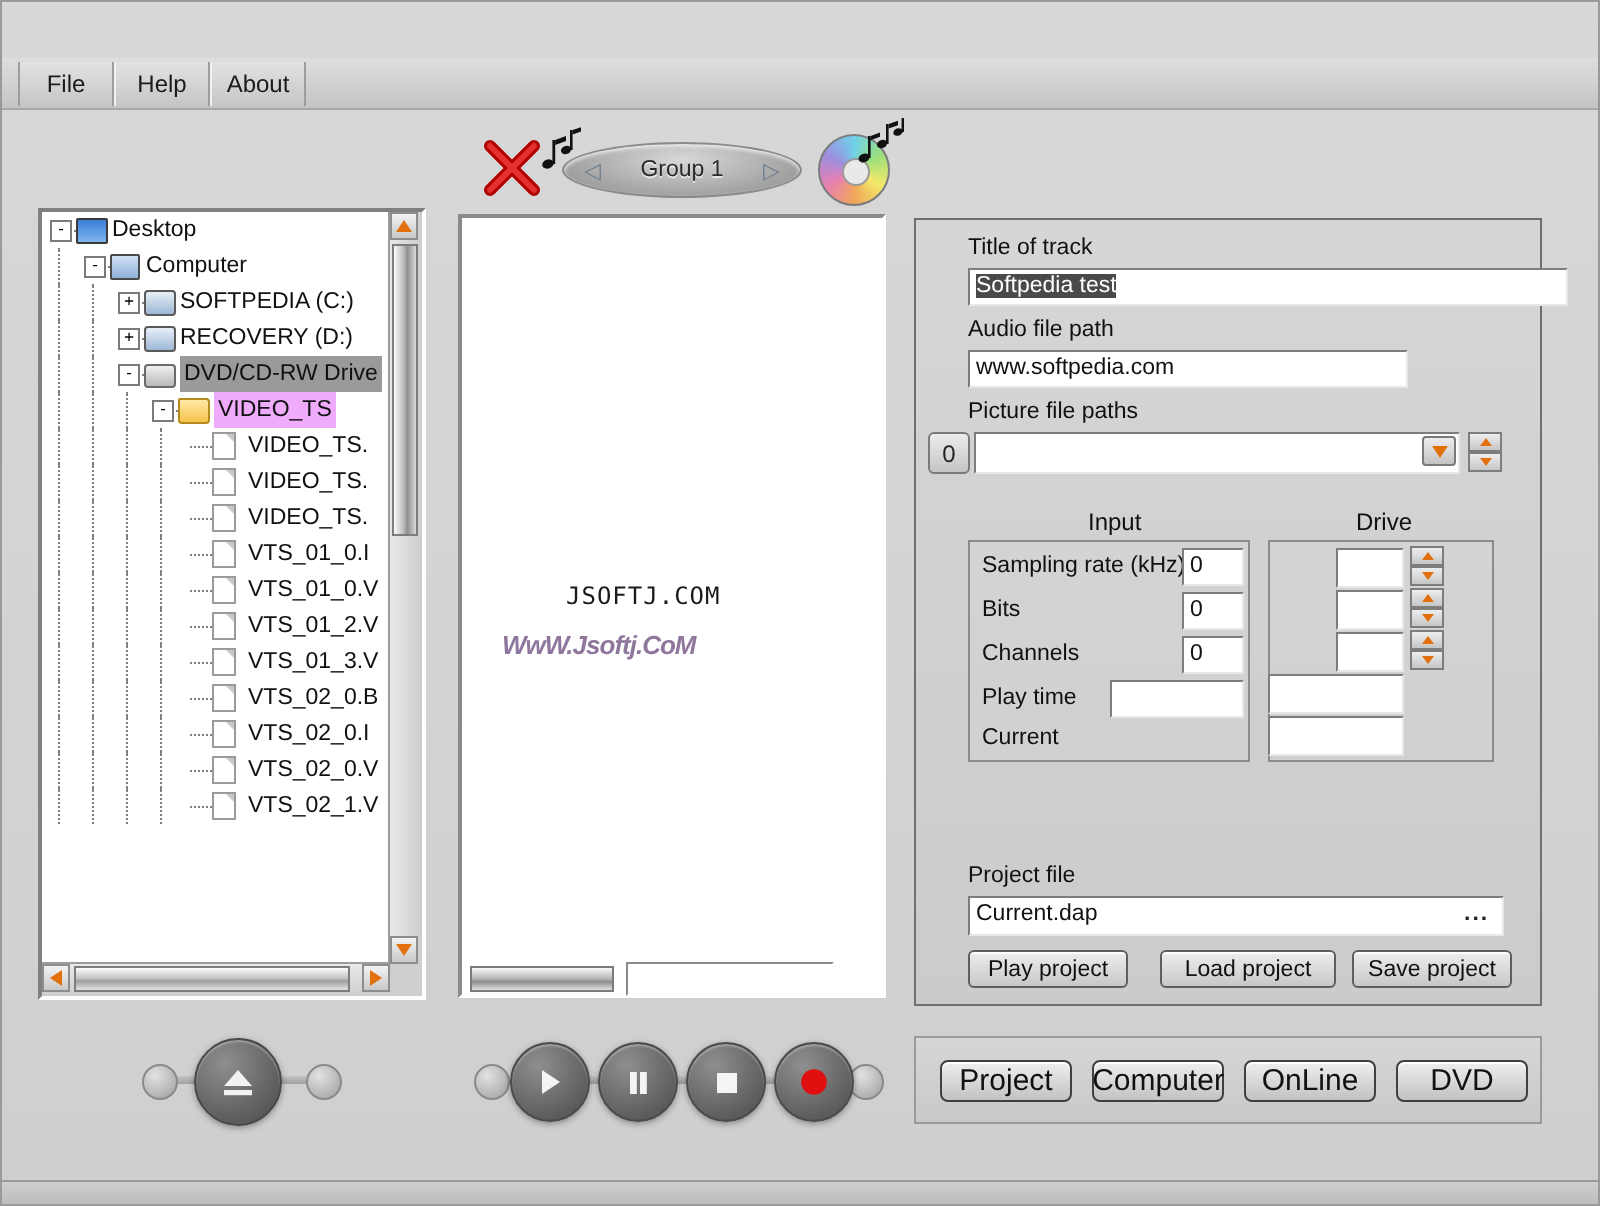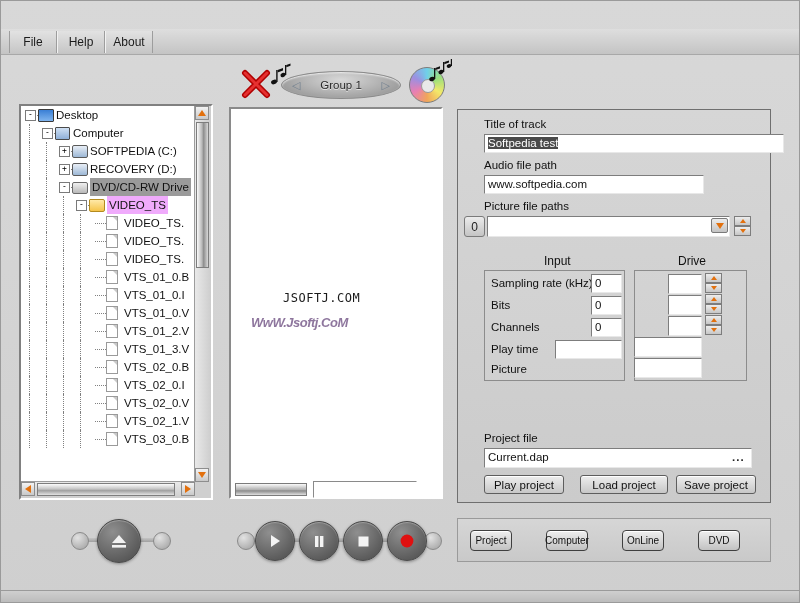--- a/index.html
+++ b/index.html
@@ -172,24 +172,24 @@
     box-shadow:inset 0 1px 0 #fff;}
   .sect-box{position:absolute;border:1px solid #8c8c8c;box-sizing:border-box;background:rgba(255,255,255,.06);}
   .spin{position:absolute;width:17px;height:21px;}
   .spin .half{width:17px;height:10px;background:linear-gradient(to bottom,#ededed,#c6c6c6);
     border:1px solid #7d7d7d;box-sizing:border-box;display:flex;align-items:center;justify-content:center;}
   .tri-s-up{width:0;height:0;border-left:3px solid transparent;border-right:3px solid transparent;border-bottom:4px solid #e2700d;}
   .tri-s-dn{width:0;height:0;border-left:3px solid transparent;border-right:3px solid transparent;border-top:4px solid #e2700d;}
 
   .bottom-box{position:absolute;left:456px;top:517px;width:314px;height:44px;
     background:linear-gradient(to bottom,#d6d6d6,#c9c9c9);border:1px solid #9a9a9a;box-sizing:border-box;}
-  .bb{position:absolute;top:11px;width:42px;height:21px;
+  .bb{position:absolute;top:11px;width:66px;height:21px;
     background:linear-gradient(to bottom,#efefef,#c2c2c2);
     border:1px solid #3f3f3f;border-radius:4px;box-sizing:border-box;
-    font-size:10px;color:#111;display:flex;align-items:center;justify-content:center;
+    font-size:15px;color:#111;display:flex;align-items:center;justify-content:center;
     box-shadow:inset 0 1px 0 #fff;}
   .statusbar{position:absolute;left:0;bottom:0;width:800px;height:12px;
     background:linear-gradient(to bottom,#cfcfcf,#bcbcbc);border-top:1px solid #9a9a9a;box-sizing:border-box;}
 </style>
 </head>
 <body>
 
 <div id="app">
 
 
@@ -276,29 +276,20 @@
           <div class="ic ic-file" style="left: 85px;"></div>
           <div class="lbl" style="left: 103px;">VIDEO_TS.</div>
         </div>
         <div class="tnode" style="top: 0px;">
           <div class="dots" style="left: 8px; top: 0px; height: 18px;"></div>
           <div class="dots" style="left: 25px; top: 0px; height: 18px;"></div>
           <div class="dots" style="left: 42px; top: 0px; height: 18px;"></div>
           <div class="dots" style="left: 59px; top: 0px; height: 18px;"></div>
           <div class="dots-h" style="left: 74px; top: 9px; width: 11px;"></div>
           <div class="ic ic-file" style="left: 85px;"></div>
-          <div class="lbl" style="left: 103px;">VTS_01_0.B</div>
-        </div>
-        <div class="tnode" style="top: 0px;">
-          <div class="dots" style="left: 8px; top: 0px; height: 18px;"></div>
-          <div class="dots" style="left: 25px; top: 0px; height: 18px;"></div>
-          <div class="dots" style="left: 42px; top: 0px; height: 18px;"></div>
-          <div class="dots" style="left: 59px; top: 0px; height: 18px;"></div>
-          <div class="dots-h" style="left: 74px; top: 9px; width: 11px;"></div>
-          <div class="ic ic-file" style="left: 85px;"></div>
           <div class="lbl" style="left: 103px;">VTS_01_0.I</div>
         </div>
         <div class="tnode" style="top: 0px;">
           <div class="dots" style="left: 8px; top: 0px; height: 18px;"></div>
           <div class="dots" style="left: 25px; top: 0px; height: 18px;"></div>
           <div class="dots" style="left: 42px; top: 0px; height: 18px;"></div>
           <div class="dots" style="left: 59px; top: 0px; height: 18px;"></div>
           <div class="dots-h" style="left: 74px; top: 9px; width: 11px;"></div>
           <div class="ic ic-file" style="left: 85px;"></div>
           <div class="lbl" style="left: 103px;">VTS_01_0.V</div>
@@ -349,29 +340,20 @@
           <div class="lbl" style="left: 103px;">VTS_02_0.V</div>
         </div>
         <div class="tnode" style="top: 0px;">
           <div class="dots" style="left: 8px; top: 0px; height: 18px;"></div>
           <div class="dots" style="left: 25px; top: 0px; height: 18px;"></div>
           <div class="dots" style="left: 42px; top: 0px; height: 18px;"></div>
           <div class="dots" style="left: 59px; top: 0px; height: 18px;"></div>
           <div class="dots-h" style="left: 74px; top: 9px; width: 11px;"></div>
           <div class="ic ic-file" style="left: 85px;"></div>
           <div class="lbl" style="left: 103px;">VTS_02_1.V</div>
-        </div>
-        <div class="tnode" style="top: 0px;">
-          <div class="dots" style="left: 8px; top: 0px; height: 18px;"></div>
-          <div class="dots" style="left: 25px; top: 0px; height: 18px;"></div>
-          <div class="dots" style="left: 42px; top: 0px; height: 18px;"></div>
-          <div class="dots" style="left: 59px; top: 0px; height: 18px;"></div>
-          <div class="dots-h" style="left: 74px; top: 9px; width: 11px;"></div>
-          <div class="ic ic-file" style="left: 85px;"></div>
-          <div class="lbl" style="left: 103px;">VTS_03_0.B</div>
         </div>
       </div>
 
     <div class="vsb">
       <div class="sb-arrow" style="left:0;top:0;">
           <div class="tri tri-up"></div>
         </div>
       <div class="vthumb" style="top:16px;height:146px;"></div>
       <div class="sb-arrow" style="left:0;bottom:0;">
           <div class="tri tri-dn"></div>
@@ -501,21 +483,21 @@
     <div class="lbl" style="left:86px;top:144px;font-size:12px;">Input</div>
     <div class="sect-box" style="left:26px;top:160px;width:141px;height:111px;">
       <div class="lbl" style="left:6px;top:6px;">Sampling rate (kHz)</div>
       <div class="tfield" style="left:106px;top:3px;width:31px;height:19px;">0</div>
       <div class="lbl" style="left:6px;top:28px;">Bits</div>
       <div class="tfield" style="left:106px;top:25px;width:31px;height:19px;">0</div>
       <div class="lbl" style="left:6px;top:50px;">Channels</div>
       <div class="tfield" style="left:106px;top:47px;width:31px;height:19px;">0</div>
       <div class="lbl" style="left:6px;top:72px;">Play time</div>
       <div class="tfield" style="left:70px;top:69px;width:67px;height:19px;"></div>
-      <div class="lbl" style="left:6px;top:92px;">Picture</div>
+      <div class="lbl" style="left:6px;top:92px;">Current</div>
     </div>
 
     <div class="lbl" style="left:220px;top:144px;font-size:12px;">Drive</div>
     <div class="sect-box" style="left:176px;top:160px;width:113px;height:111px;">
       <div class="tfield" style="left:33px;top:3px;width:34px;height:20px;"></div>
       <div class="spin" style="left:70px;top:2px;">
         <div class="half">
             <div class="tri-s-up"></div>
           </div>
         <div class="half">

